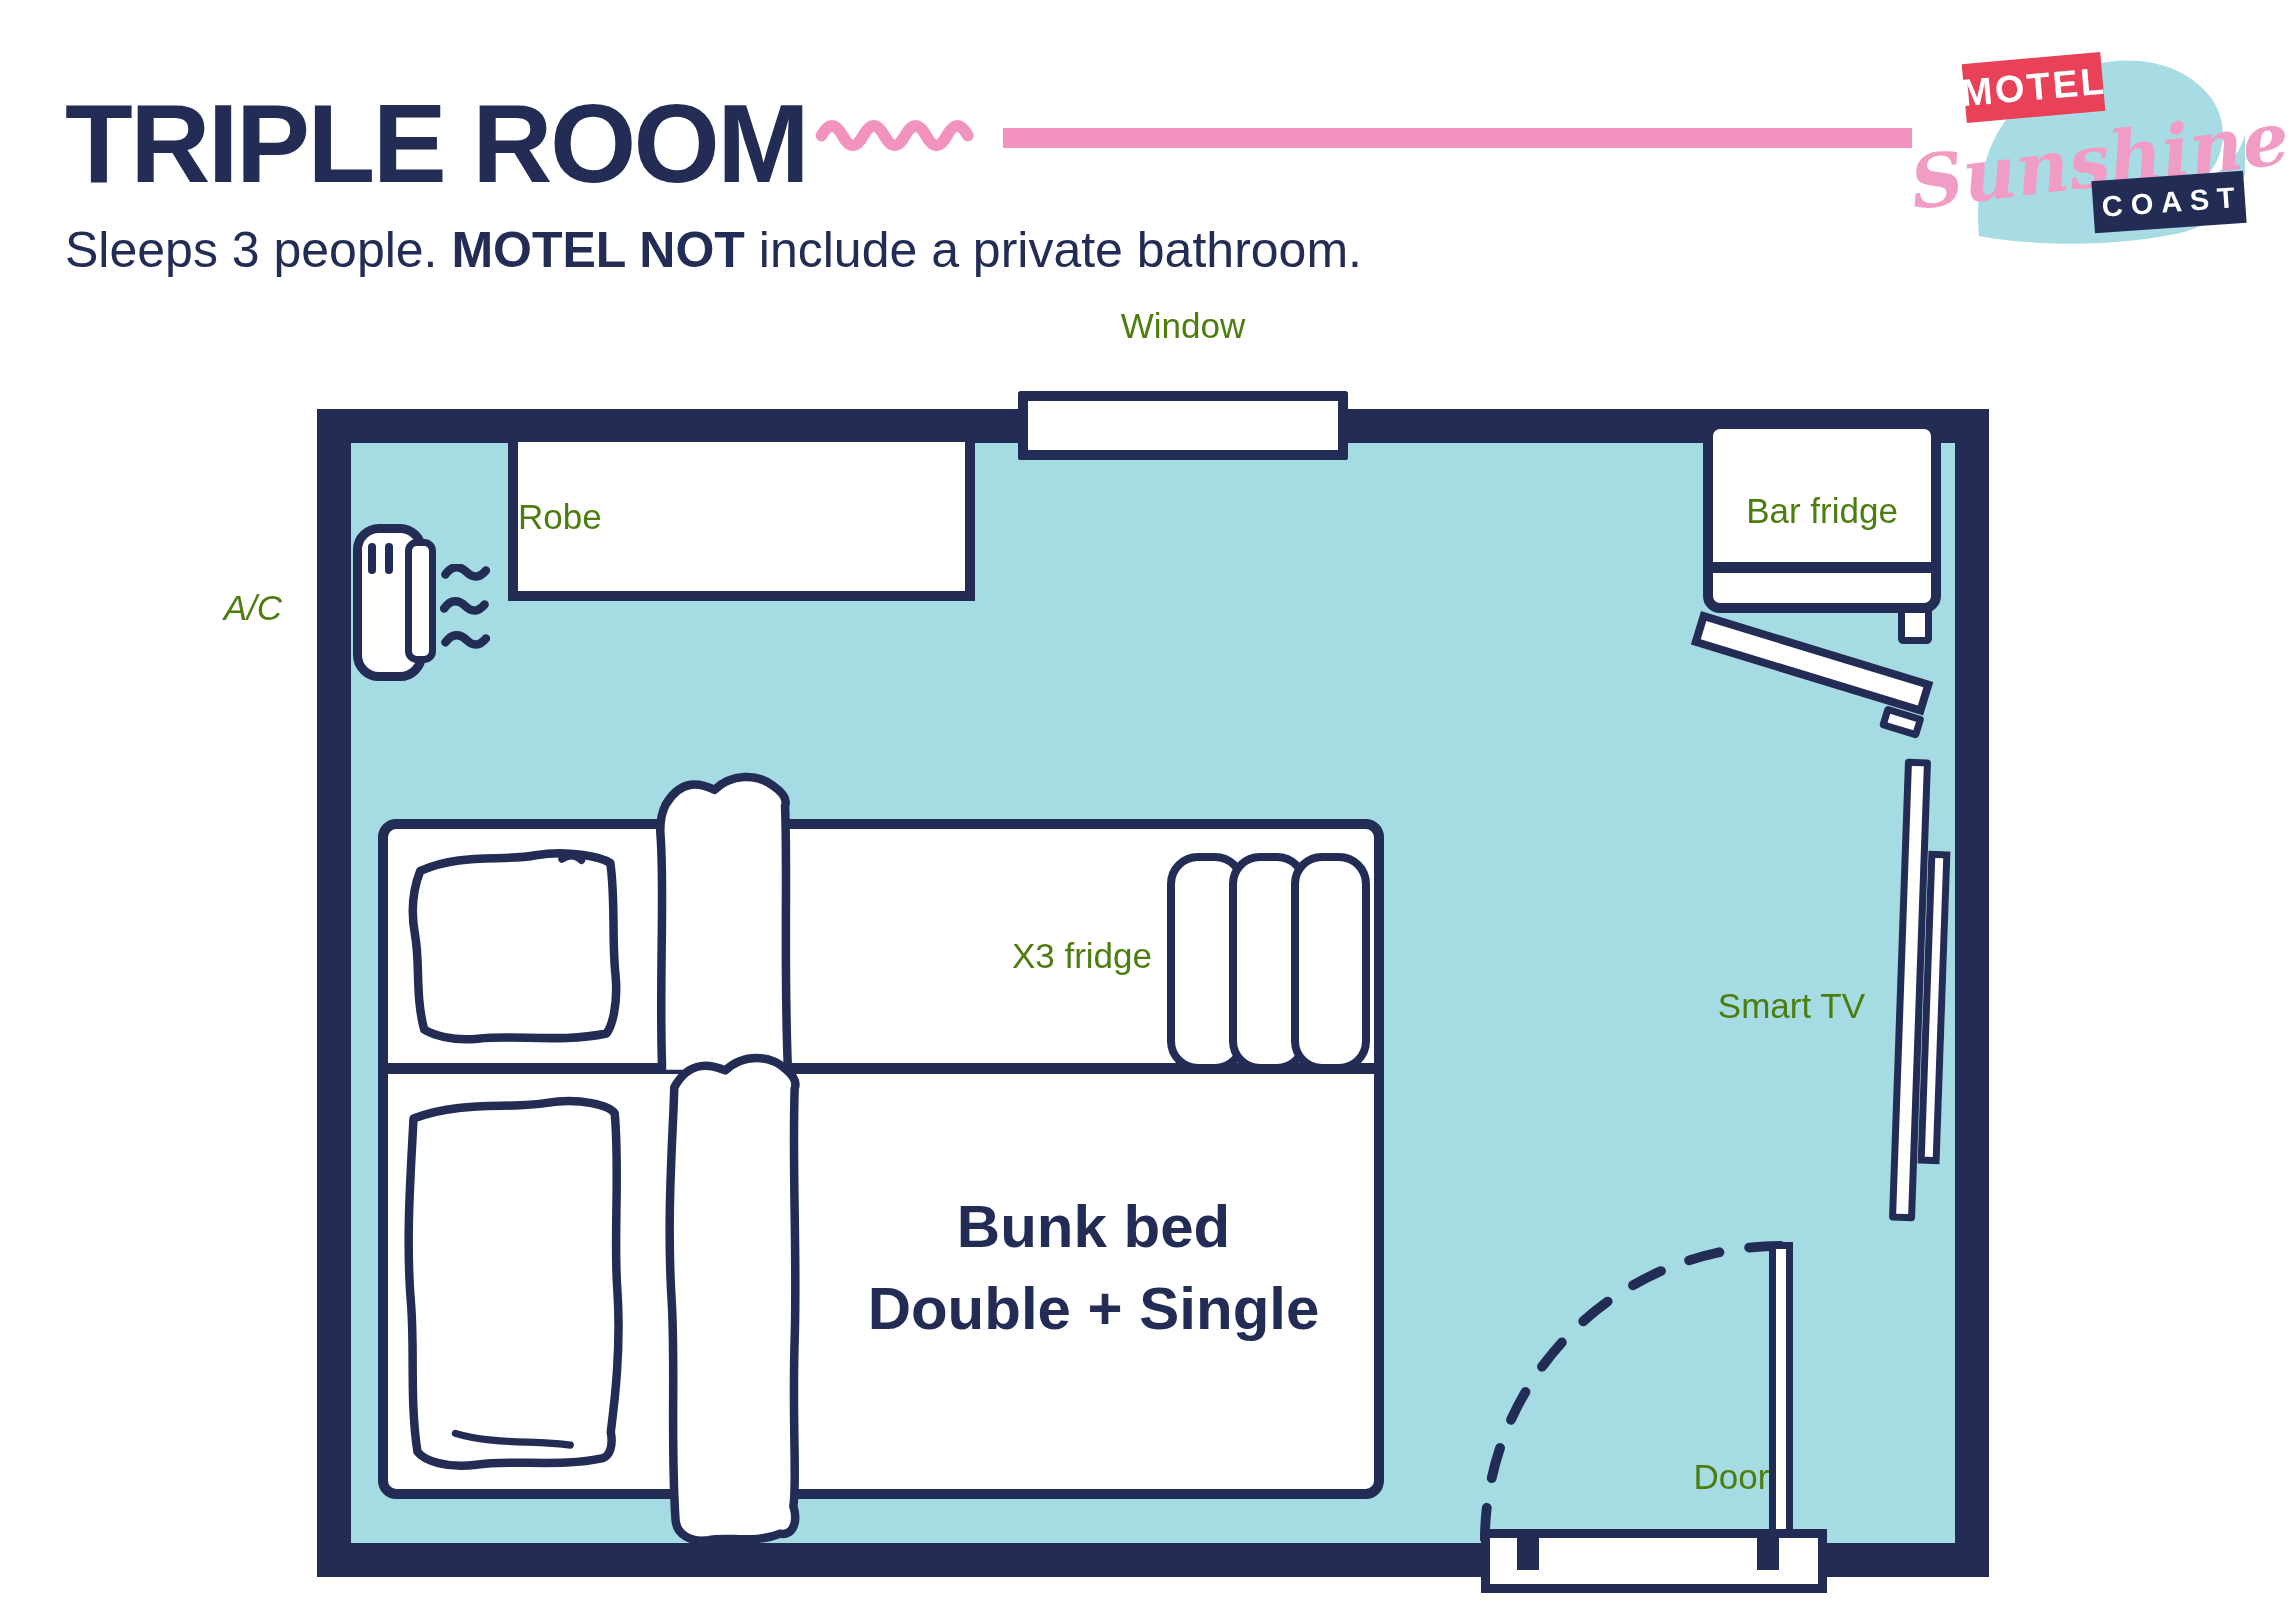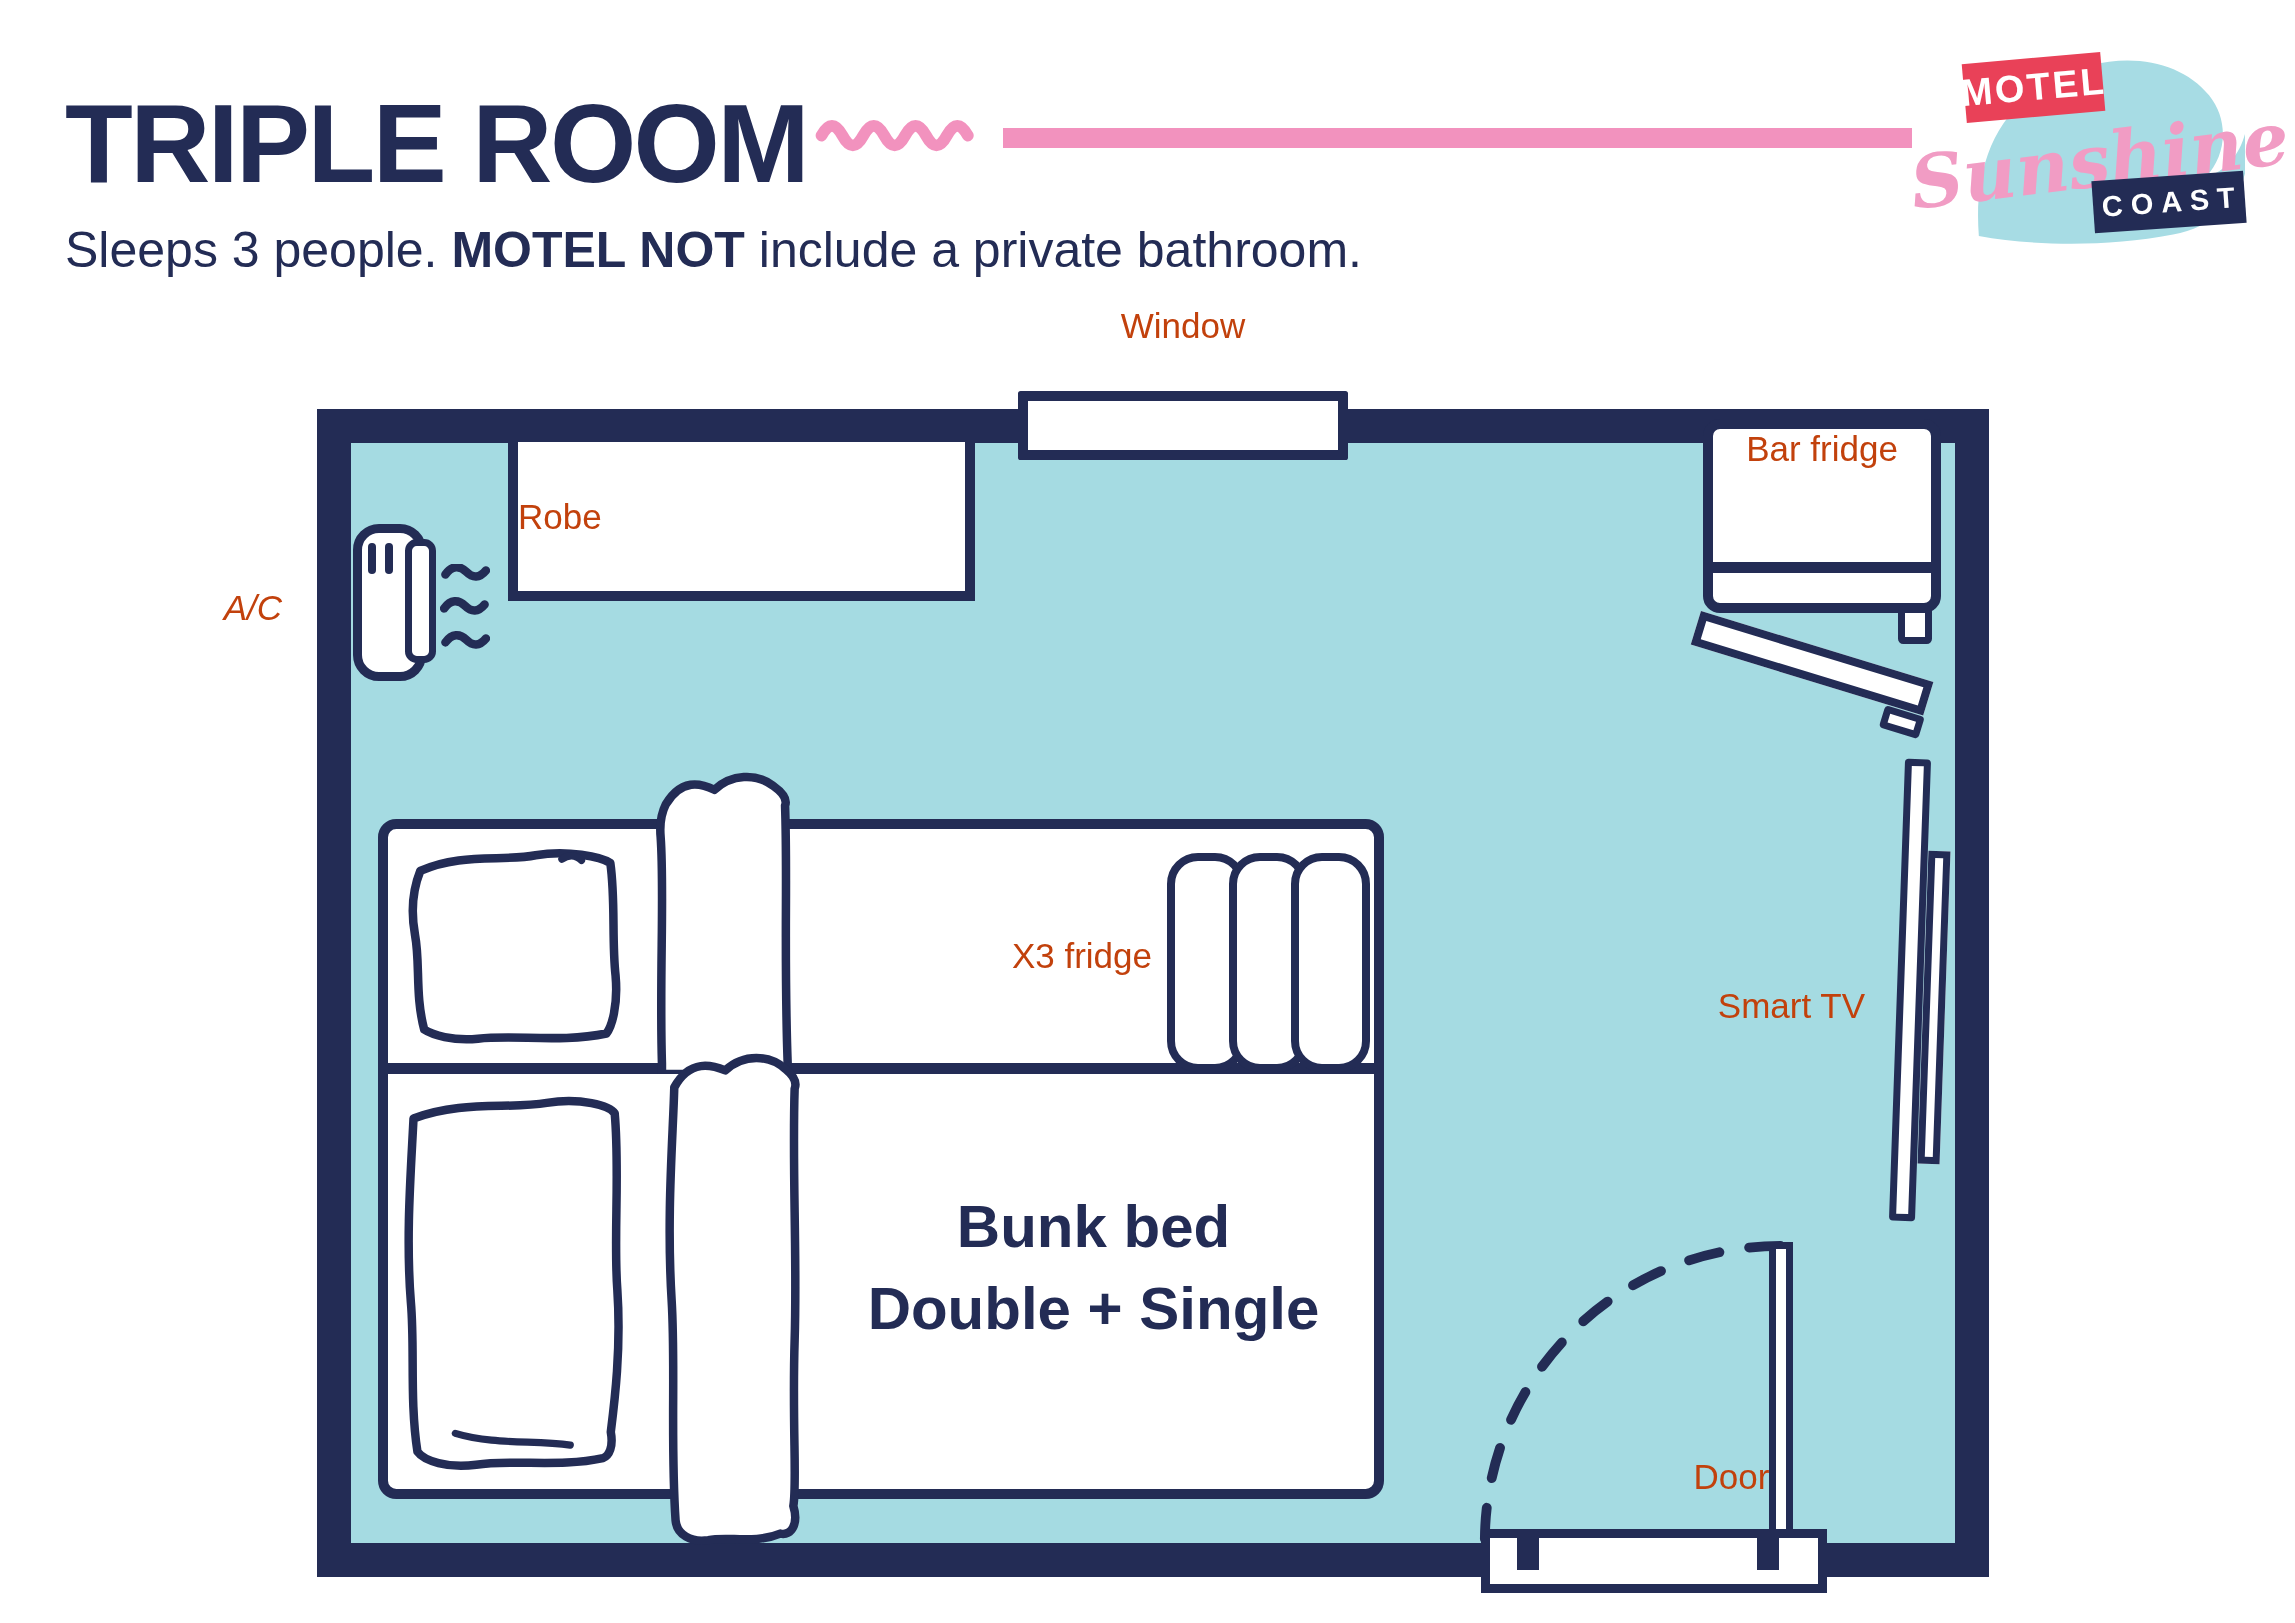--- a/index.html
+++ b/index.html
@@ -23,36 +23,36 @@
               display:flex;align-items:center;justify-content:center;color:#F19CC4;
               font-family:"DejaVu Serif", serif;font-style:italic;font-weight:bold;font-size:73px;}
   .logo-coast{left:139px;top:143px;width:152px;height:52px;background:#232C55;transform:rotate(-4deg);
               display:flex;align-items:center;justify-content:center;color:#fff;font-size:29px;
               font-weight:700;letter-spacing:7.9px;padding-left:6.5px;box-sizing:border-box;}
 
   
   .room{left:317px;top:409px;width:1672px;height:1168px;box-sizing:border-box;
         border:34px solid #232C55;background:#A5DBE2;}
 
-  .label{font-size:35px;font-weight:500;color:#c2410c;}
+  .label{font-size:35px;font-weight:500;color:#4d7c0f;}
   .box{box-sizing:border-box;background:#ffffff;border:10.5px solid #232C55;}
 
   .window{left:1018px;top:391px;width:330px;height:69px;border-radius:2.6px;z-index:6;}
   .window-label{left:1085px;top:306px;width:196px;text-align:center;}
 
   .robe{left:508px;top:432px;width:467px;height:169px;display:flex;align-items:center;z-index:3;}
 
   .ac-body{left:353px;top:524px;width:73px;height:157px;border:9.2px solid #232C55;border-radius:26px;z-index:3;}
   .ac-vent{left:405px;top:539px;width:31px;height:124px;border:7.9px solid #232C55;border-radius:11.8px;z-index:4;}
   .ac-dash{top:543px;width:7.9px;height:31px;background:#232C55;border-radius:3.9px;z-index:5;}
   .ac-waves{left:440px;top:564px;z-index:3;}
   .ac-label{left:118px;top:588px;width:164px;text-align:right;font-style:italic;}
 
   .fridge{left:1703px;top:419px;width:238px;height:194px;border-radius:17px;z-index:3;
-          display:flex;align-items:flex-start;justify-content:center;padding-bottom:72px;}
+          display:flex;align-items:flex-end;justify-content:center;padding-bottom:72px;}
   .fridge-line{left:1703px;top:562px;width:238px;height:10.5px;background:#232C55;z-index:4;}
   .fridge-tab{left:1898px;top:606px;width:34px;height:38px;border:7.9px solid #232C55;border-radius:5.2px;z-index:3;}
   .fridge-door{left:1701px;top:611px;width:243px;height:35px;border:8.5px solid #232C55;background:#fff;
                transform:rotate(17deg);transform-origin:0 0;z-index:4;box-sizing:border-box;}
   .fridge-door-handle{left:196px;top:27.5px;width:41px;height:23.6px;border:7.9px solid #232C55;background:#fff;
                box-sizing:border-box;border-radius:3.9px;}
 
   .tv-mount{left:1923px;top:851px;width:22px;height:313px;border:7.2px solid #232C55;background:#fff;
             transform:rotate(2deg);box-sizing:border-box;z-index:3;}
   .tv-leaf{left:1897px;top:759px;width:26px;height:462px;border:7.9px solid #232C55;background:#fff;

